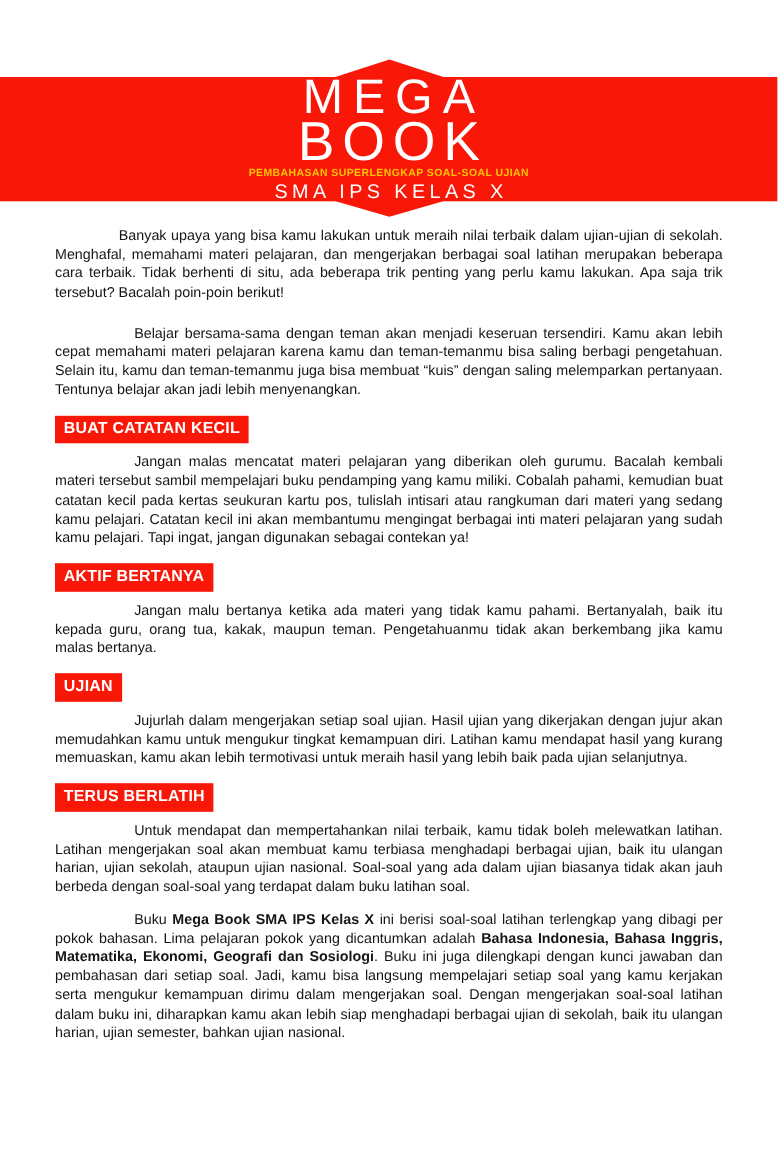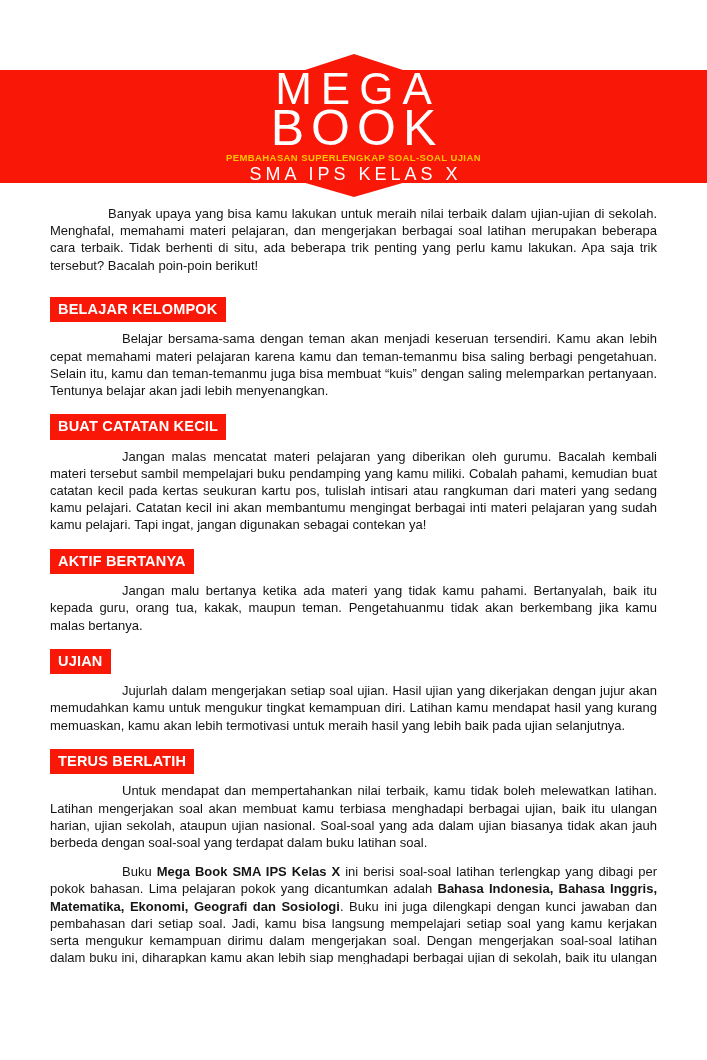--- a/index.html
+++ b/index.html
@@ -63,21 +63,20 @@
     <div class="t-mega">MEGA</div>
     <div class="t-book">BOOK</div>
     <div class="t-sub">PEMBAHASAN SUPERLENGKAP SOAL-SOAL UJIAN</div>
     <div class="t-series">SMA IPS KELAS X</div>
   </div>
 
   <div class="copy">
     <p class="para intro">Banyak upaya yang bisa kamu lakukan untuk meraih nilai terbaik dalam ujian-ujian di sekolah. Menghafal, memahami materi pelajaran, dan mengerjakan berbagai soal latihan merupakan beberapa cara terbaik. Tidak berhenti di situ, ada beberapa trik penting yang perlu kamu lakukan. Apa saja trik tersebut? Bacalah poin-poin berikut!</p>
 
     <div>
-      <span class="badge">BELAJAR KELOMPOK</span>
       <p class="para indent">Belajar bersama-sama dengan teman akan menjadi keseruan tersendiri. Kamu akan lebih cepat memahami materi pelajaran karena kamu dan teman-temanmu bisa saling berbagi pengetahuan. Selain itu, kamu dan teman-temanmu juga bisa membuat “kuis” dengan saling melemparkan pertanyaan. Tentunya belajar akan jadi lebih menyenangkan.</p>
     </div>
 
     <div>
       <span class="badge">BUAT CATATAN KECIL</span>
       <p class="para indent">Jangan malas mencatat materi pelajaran yang diberikan oleh gurumu. Bacalah kembali materi tersebut sambil mempelajari buku pendamping yang kamu miliki. Cobalah pahami, kemudian buat catatan kecil pada kertas seukuran kartu pos, tulislah intisari atau rangkuman dari materi yang sedang kamu pelajari. Catatan kecil ini akan membantumu mengingat berbagai inti materi pelajaran yang sudah kamu pelajari. Tapi ingat, jangan digunakan sebagai contekan ya!</p>
     </div>
 
     <div>
       <span class="badge">AKTIF BERTANYA</span>

